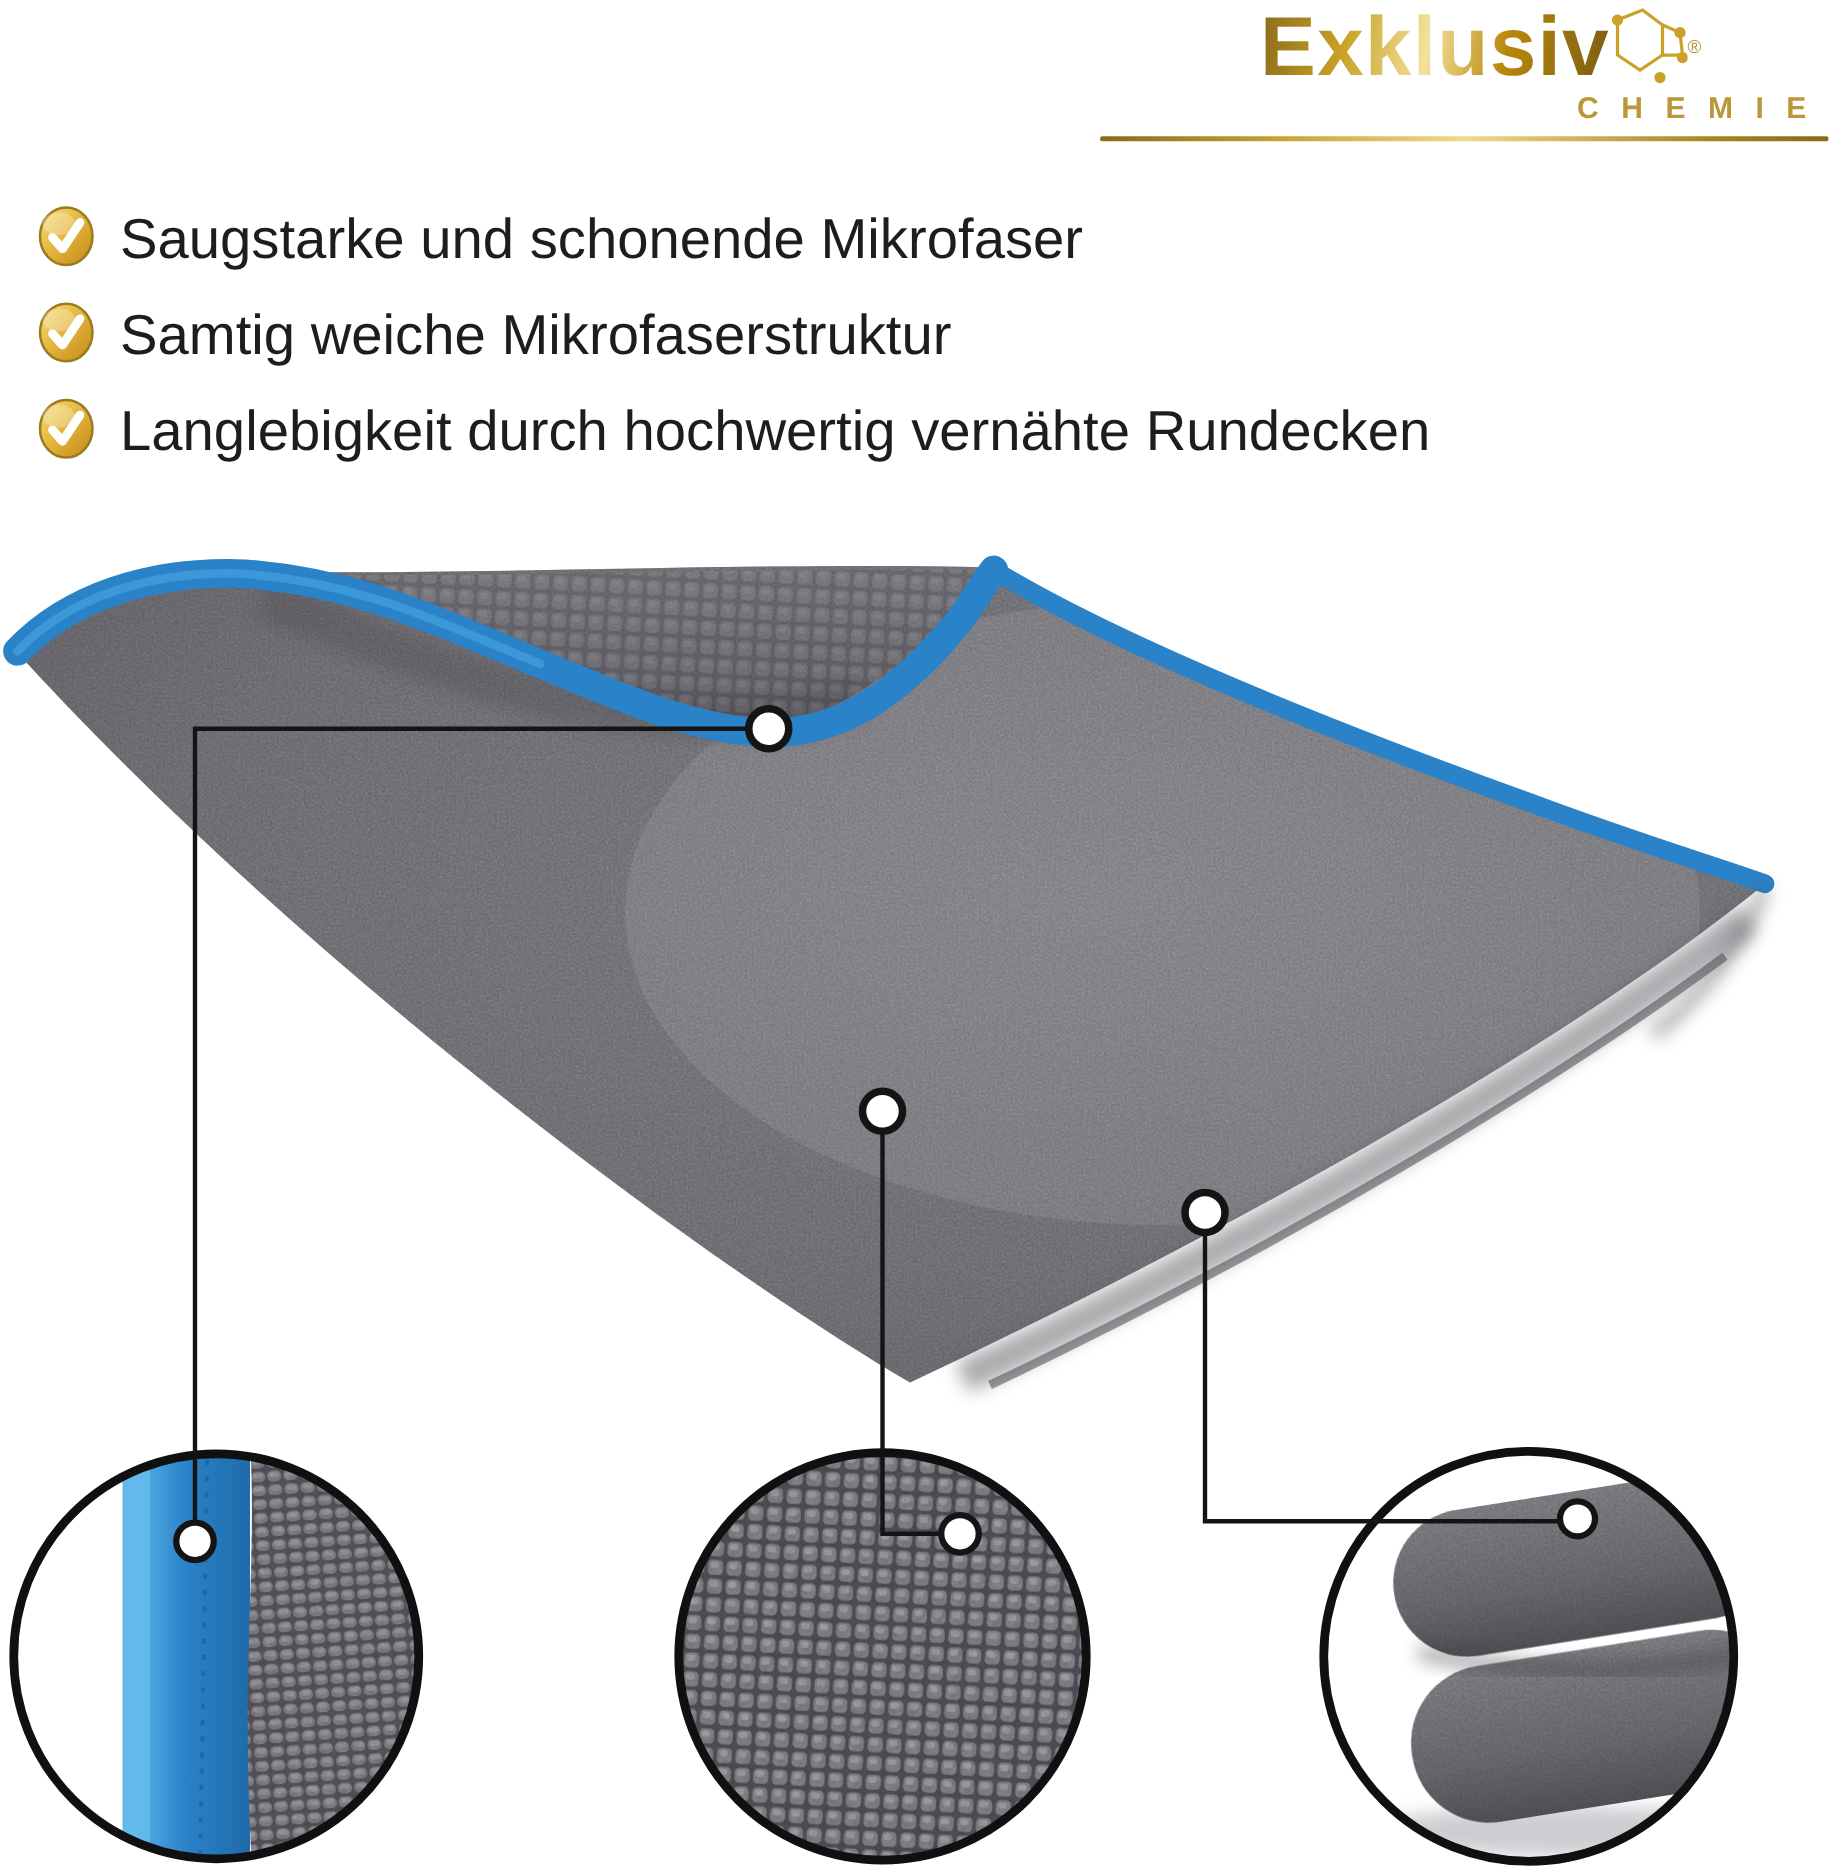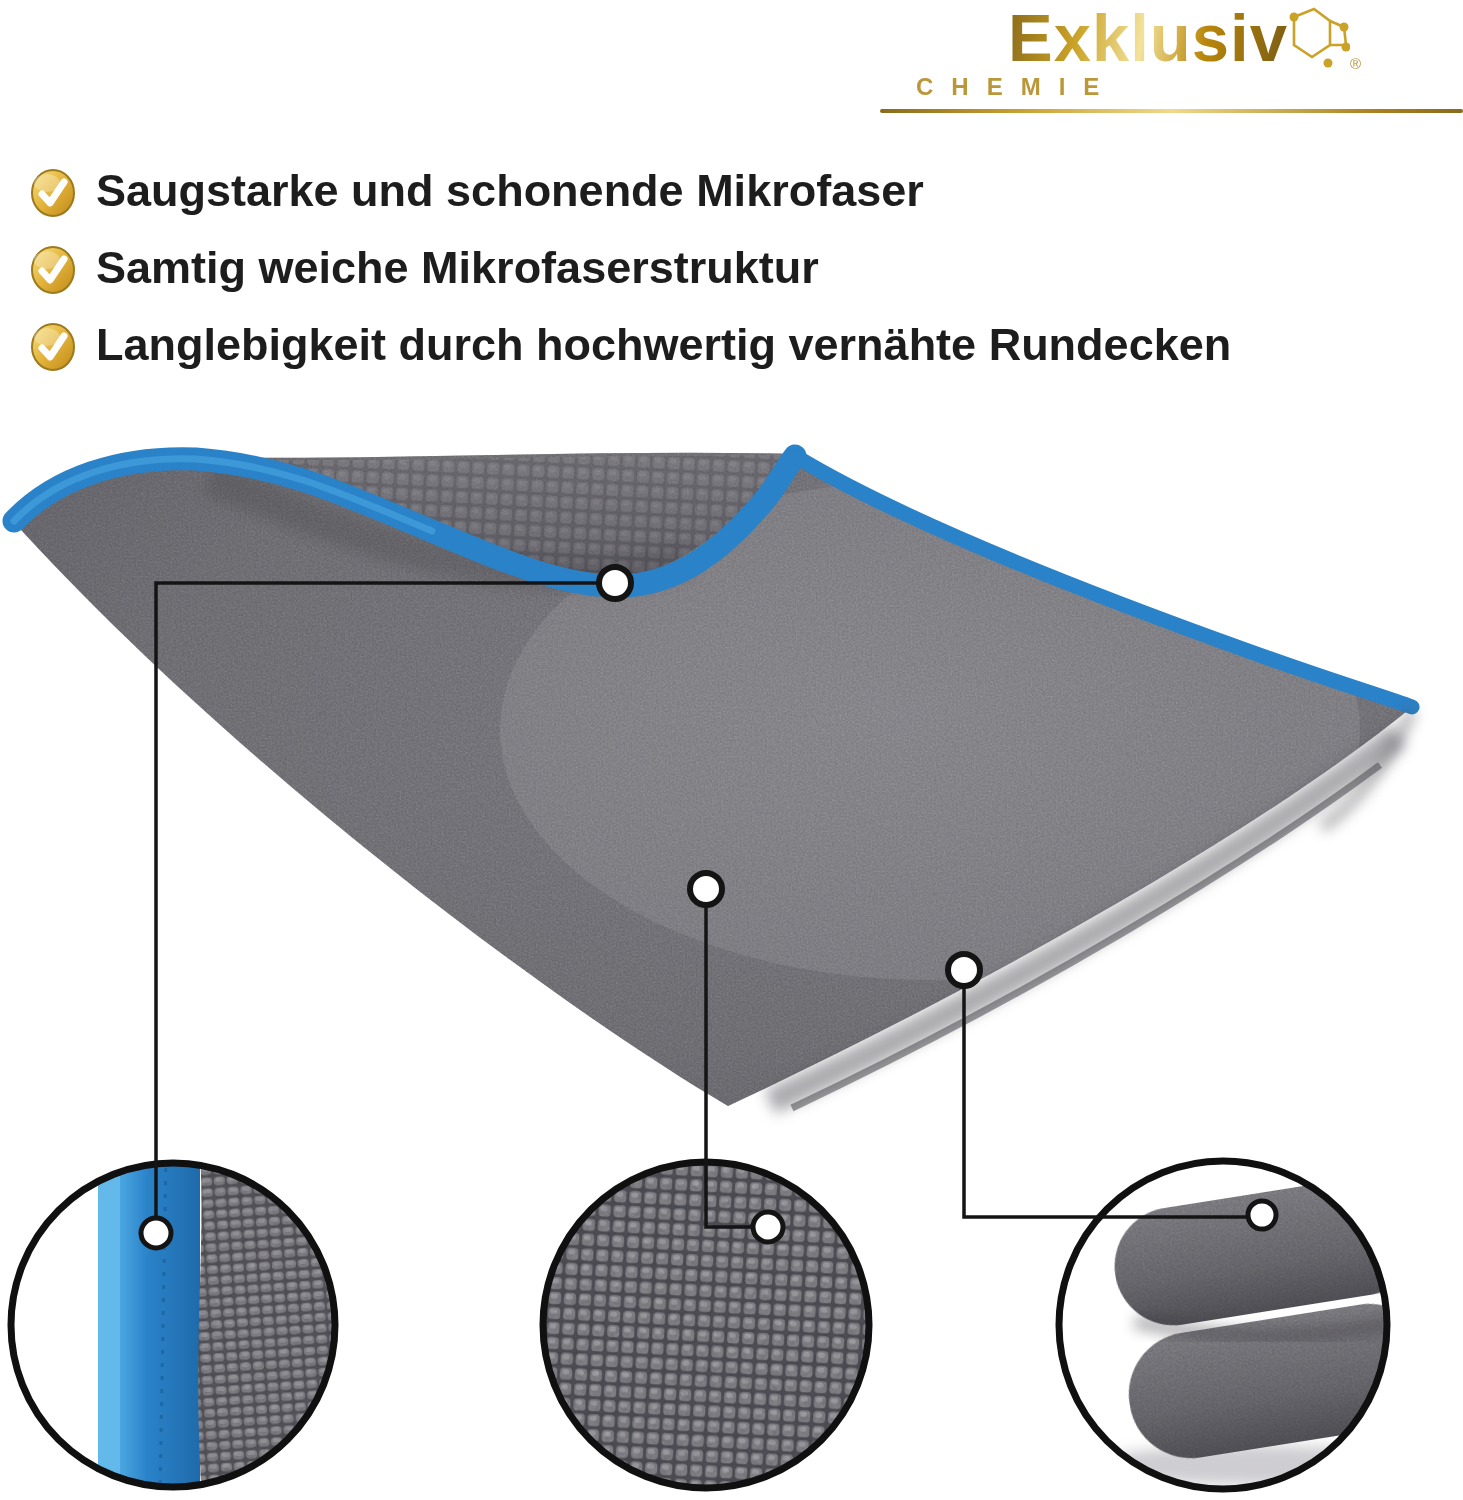--- a/index.html
+++ b/index.html
@@ -2,42 +2,42 @@
 <html><head>
 <meta charset="utf-8">
 <style>
   html,body{margin:0;padding:0;background:#ffffff;}
   .canvas{
     position:relative;width:1463px;height:1500px;background:#ffffff;overflow:hidden;
     font-family:"Liberation Sans", sans-serif;
   }
   
   .brand{position:absolute;left:880px;top:4px;width:583px;}
-  .brand-row{display:flex;justify-content:center;align-items:flex-end;padding-left:26px;}
+  .brand-row{display:flex;justify-content:center;align-items:center;padding-left:26px;}
   .brand-name{
     font-size:67px;font-weight:bold;letter-spacing:1px;line-height:1;
     background:linear-gradient(100deg,#8a6a1a 0%,#c9a227 25%,#f3e29b 48%,#b8860b 70%,#7a5c14 100%);
     -webkit-background-clip:text;background-clip:text;color:transparent;
   }
   .molecule{margin-left:-16px;margin-top:-2px;}
   .reg{font-size:15px;color:#b8923a;margin-top:0;line-height:1;}
   .brand-sub{
-    text-align:left;padding-left:36px;margin-top:2px;
+    text-align:right;padding-left:36px;margin-top:2px;
     font-size:24px;letter-spacing:18px;color:#bb9737;font-weight:bold;
   }
   .brand-rule{
     margin-top:8px;height:4px;border-radius:2px;
     background:linear-gradient(90deg,#8a6a1a,#caa335 25%,#efd98c 50%,#a8811f 85%,#8a6a1a);
   }
   
   .features{
     position:absolute;left:30px;top:164px;margin:0;padding:0;list-style:none;
     display:flex;flex-direction:column;gap:23px;
   }
-  .feature{display:flex;align-items:flex-end;gap:20px;font-weight:bold;}
+  .feature{display:flex;align-items:flex-start;gap:20px;}
   .feature-label{font-size:45px;color:#1d1d1d;line-height:1.2;white-space:nowrap;}
   
   .scene{position:absolute;left:0;top:0;}
 </style>
 </head>
 <body>
 
 <div class="canvas">
 
   <svg width="0" height="0" style="position:absolute" aria-hidden="true">

